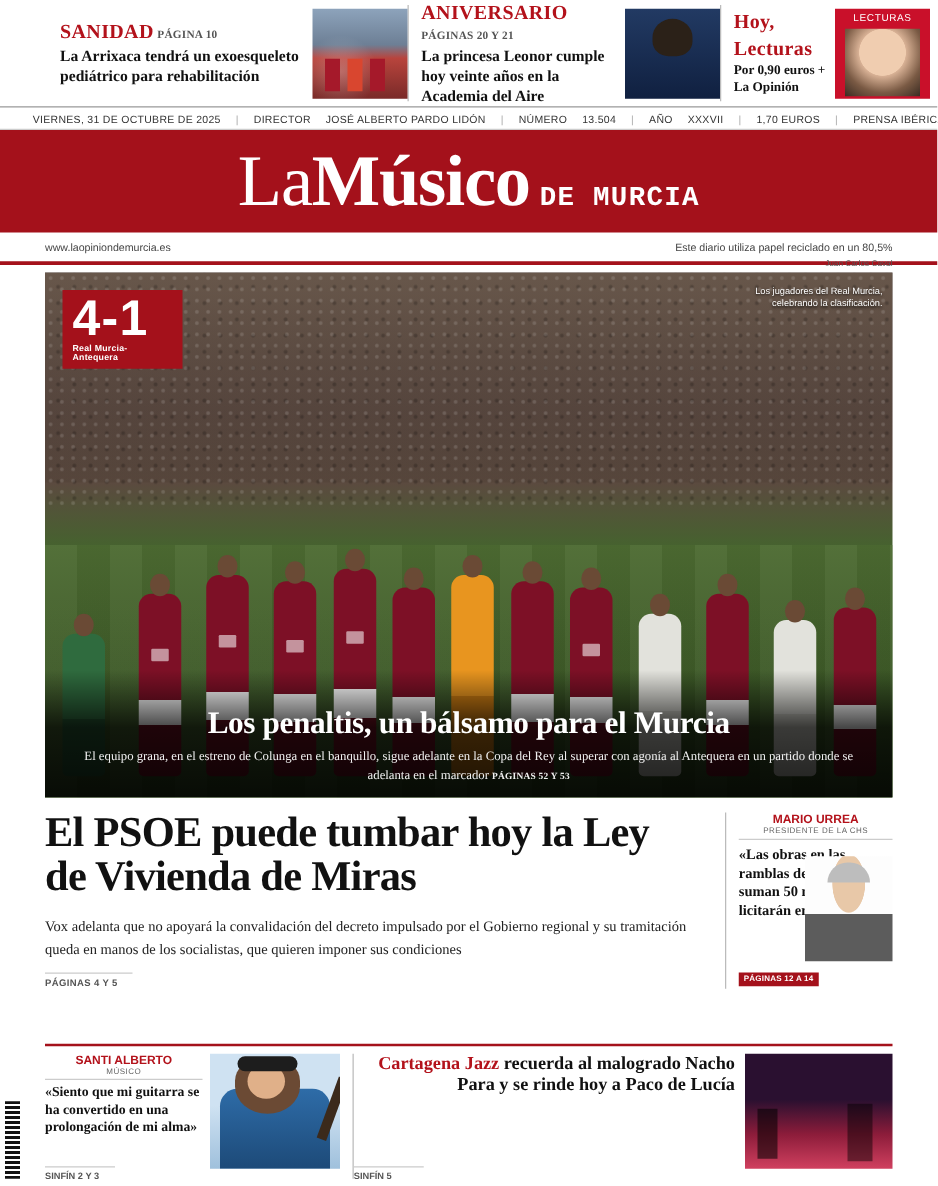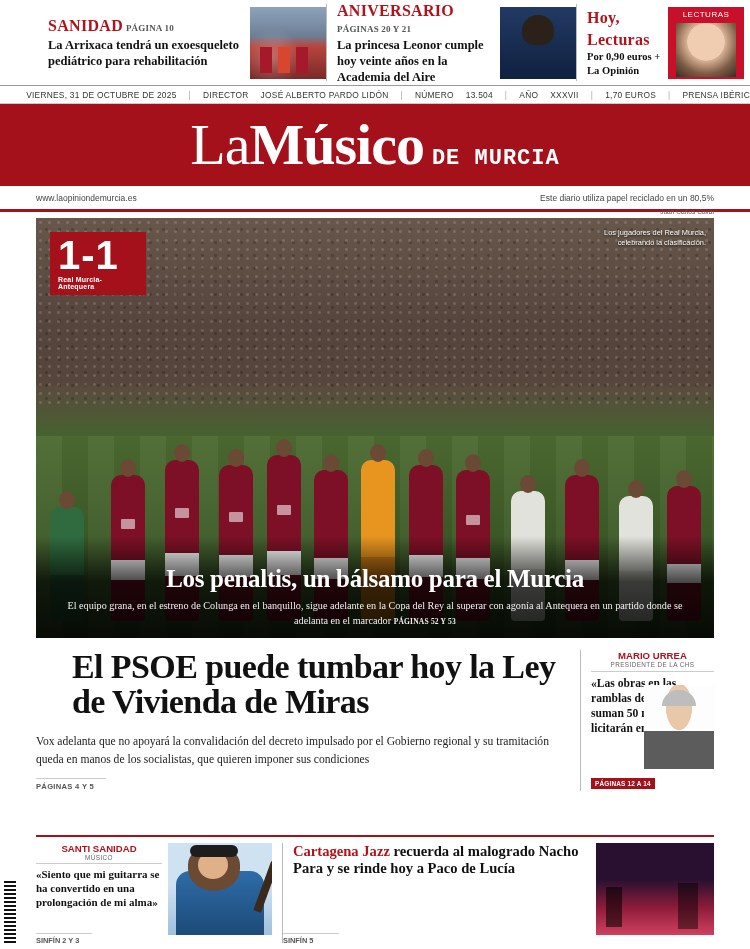--- a/index.html
+++ b/index.html
@@ -180,21 +180,21 @@
     margin-top:7px; font-size:10.2px; line-height:1.42; color:#f0f0f0;
   }
   .photo-overlay p .pg { font-weight:bold; font-size:7.5px; letter-spacing:.2px; }
 
   
   .lead {
     display:flex; margin:12px 36px 0 36px; gap:14px;
   }
   .lead-main { flex:1; padding-right:10px; }
   .lead-main h2 {
-    font-size:34px; line-height:1.02; font-weight:bold; letter-spacing:-.6px; color:#111;margin-left:36px;
+    font-size:34px; line-height:1.02; font-weight:bold; letter-spacing:-.6px; color:#111;
   }
   .lead-main .sub {
     margin-top:14px; font-size:11.6px; line-height:1.5; color:#222;
   }
   .lead-main .pages {
     margin-top:10px; font-size:7.6px; font-weight:bold; color:#555;
     font-family:"Liberation Sans", sans-serif; letter-spacing:.3px;
     border-top:1px solid #ccc; padding-top:3px; width:70px;
   }
   .lead-side {
@@ -272,21 +272,21 @@
     background:linear-gradient(180deg,#2a1030 0 40%, #8c1c3a 70%, #d0405f 100%);
   }
   .bt-jazz-photo:before{
     content:""; position:absolute; left:10px; bottom:8px; width:16px; height:40px;
     background:rgba(0,0,0,.55);
   }
   .bt-jazz-photo:after{
     content:""; position:absolute; right:16px; bottom:6px; width:20px; height:46px;
     background:rgba(0,0,0,.45);
   }
-  .bt-jazz-txt h3 { font-size:14.6px; line-height:1.16; font-weight:bold; color:#111;}
+  .bt-jazz-txt h3 { font-size:14.6px; line-height:1.16; font-weight:bold; color:#111;text-align:right;}
   .bt-jazz-txt h3 em { color:#b3121b; font-style:normal; }
   .bt-foot {
     position:absolute; bottom:-2px; left:0; font-size:7.4px; font-weight:bold; color:#555;
     font-family:"Liberation Sans", sans-serif; border-top:1px solid #ccc; padding-top:2px; width:56px;
   }
   .barcode {
     position:absolute; left:4px; bottom:6px; width:12px; height:62px;
     background:repeating-linear-gradient(180deg,#111 0 2px, #fff 2px 4px);
   }
 </style>
@@ -374,21 +374,21 @@
         <div class="pl" style="left:41%; height:58%"></div>
         <div class="pl keeper" style="left:48%; height:62%"></div>
         <div class="pl" style="left:55%; height:60%"></div>
         <div class="pl num" style="left:62%; height:58%"></div>
         <div class="pl away" style="left:70%; height:50%"></div>
         <div class="pl" style="left:78%; height:56%"></div>
         <div class="pl away" style="left:86%; height:48%"></div>
         <div class="pl" style="left:93%; height:52%"></div>
       </div>
       <div class="score-box">
-        <div class="score">1-1</div>
+        <div class="score">4-1</div>
         <div class="teams">Real Murcia-Antequera</div>
       </div>
       <div class="photo-caption-tr">Los jugadores del Real Murcia, celebrando la clasificación.</div>
       <div class="photo-overlay">
         <h1>Los penaltis, un bálsamo para el Murcia</h1>
         <p><span>El equipo grana, en el estreno de Colunga en el banquillo, sigue adelante en la Copa del Rey al superar con agonía al Antequera en un partido donde se adelanta en el marcador</span> <span class="pg">PÁGINAS 52 Y 53</span></p>
       </div>
     </div>
   </div>
 
@@ -403,21 +403,21 @@
       <div class="role">PRESIDENTE DE LA CHS</div>
       <div class="quote"><span>«Las obras en las ramblas del </span><em>Mar Menor</em><span> suman 50 millones y se licitarán en breve»</span></div>
       <div class="portrait"></div>
       <div class="pgbadge">PÁGINAS 12 A 14</div>
     </div>
   </div>
 
   <div class="bottom">
     <div class="bt-col bt-1">
       <div class="bt-txt">
-        <div class="bt-name">SANTI SANIDAD</div>
+        <div class="bt-name">SANTI ALBERTO</div>
         <div class="bt-role">Músico</div>
         <div class="bt-quote">«Siento que mi guitarra se ha convertido en una prolongación de mi alma»</div>
         <div class="bt-foot">SINFÍN 2 Y 3</div>
       </div>
       <div class="bt-photo-guitar">
         <div class="body"></div>
         <div class="hair"></div>
         <div class="head"></div>
         <div class="hat"></div>
         <div class="neck"></div>

